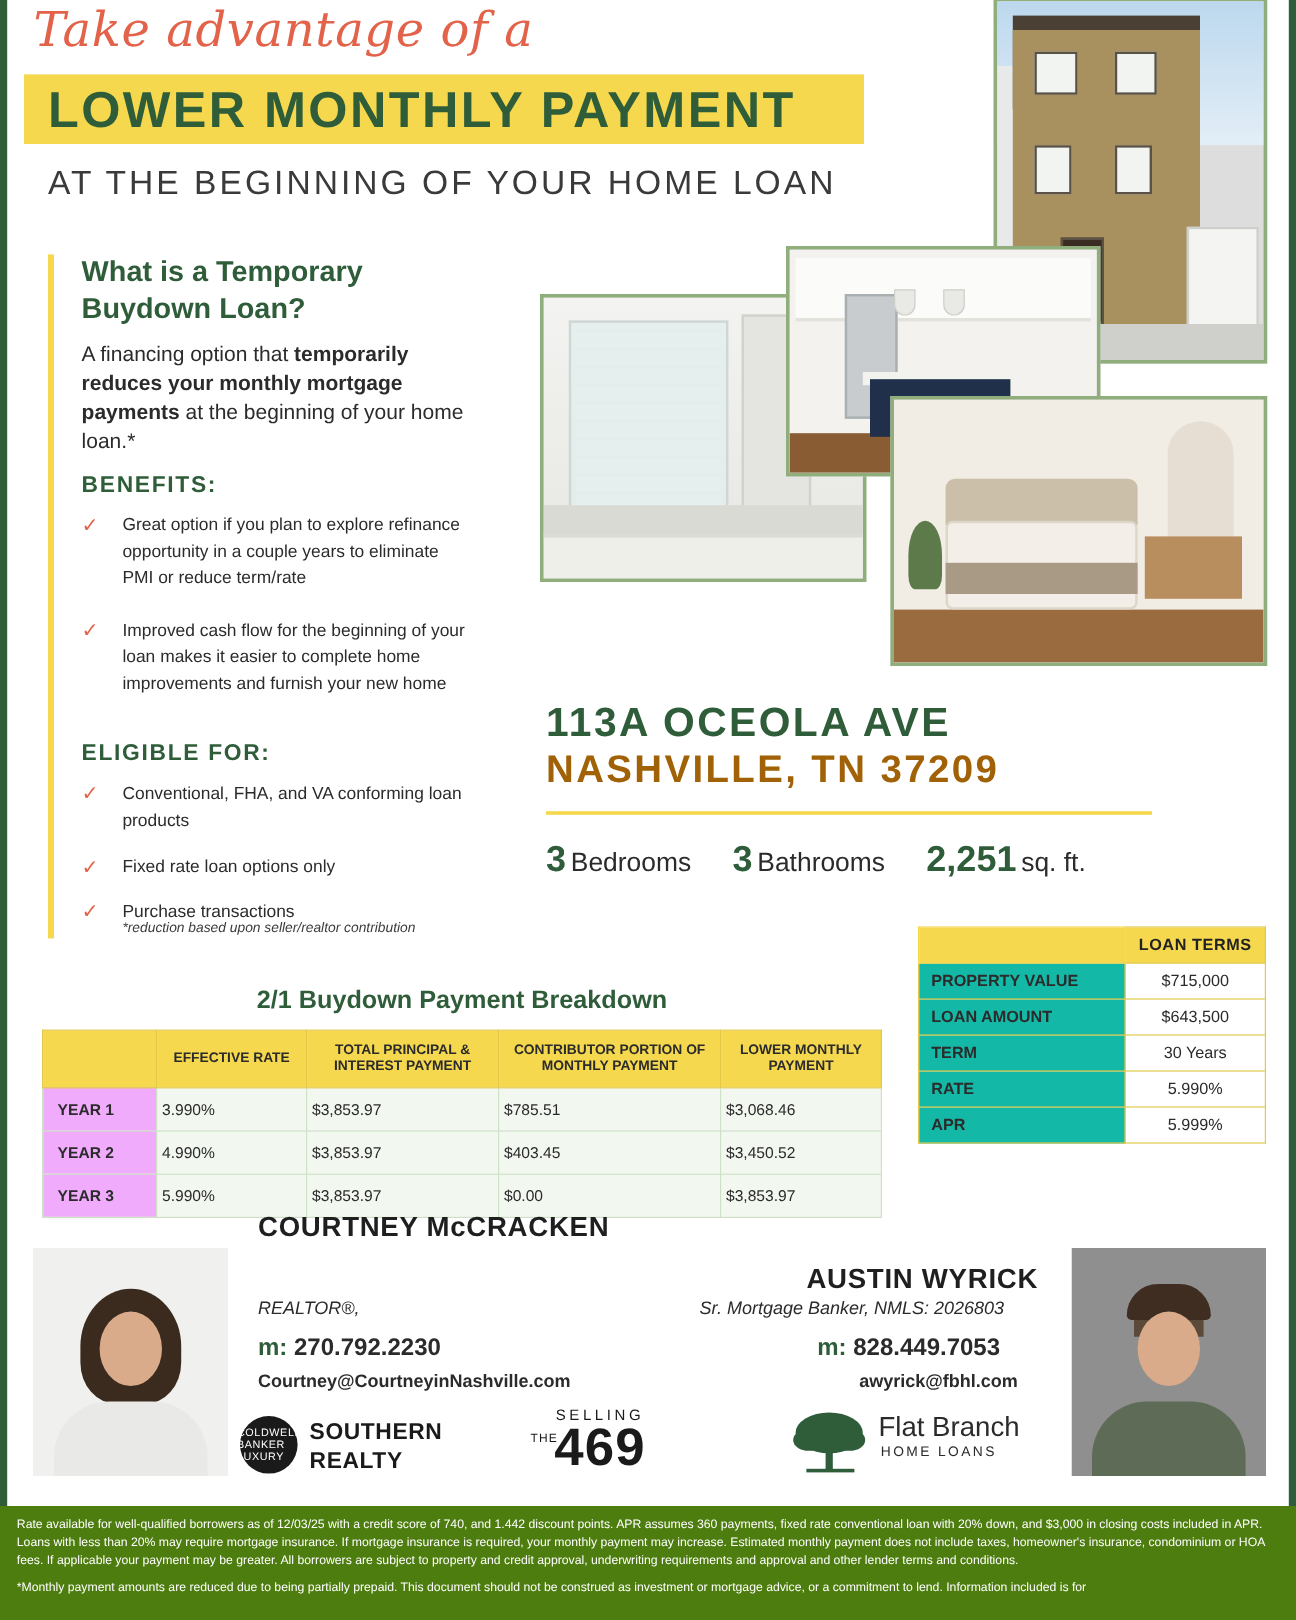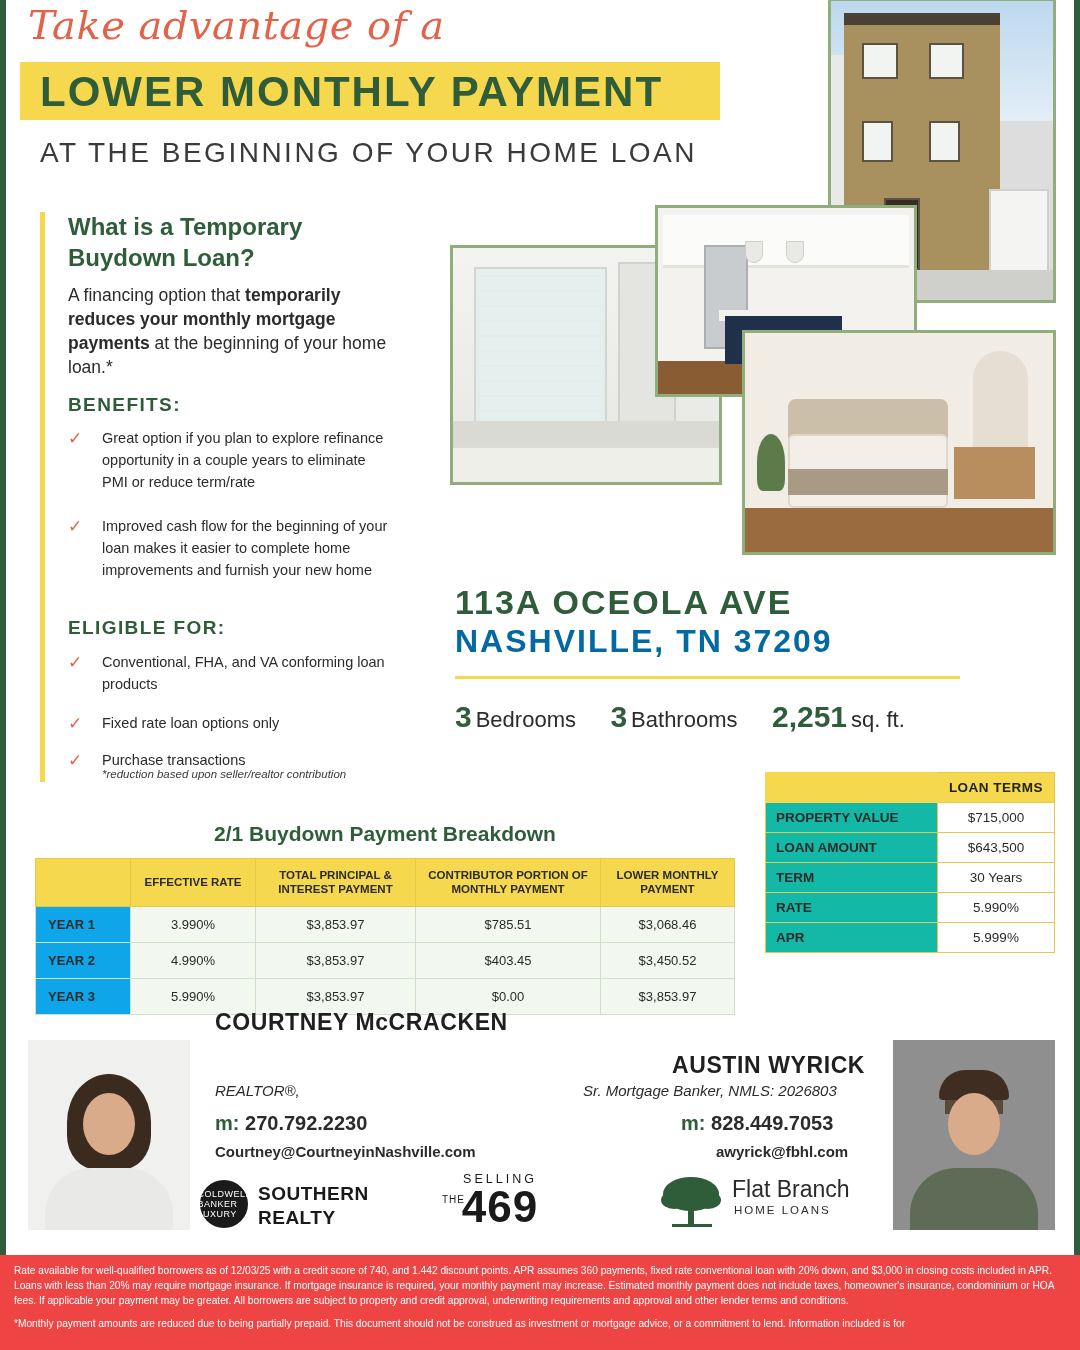--- a/index.html
+++ b/index.html
@@ -135,21 +135,21 @@
   .bed-floor { position:absolute; left:0; bottom:0; width:100%; height:20%; background:#9a6b3f; }
   .bed-plant { position:absolute; left:4%; top:46%; width:9%; height:26%; background:#5d7a4a; border-radius:50% 50% 20% 20%; }
 
   
   .addr1 {
     position: absolute; left: 455px; top: 583px;
     font-size: 34px; letter-spacing: 2px; color: #2f5d3a; font-weight: bold;
   }
   .addr2 {
     position: absolute; left: 455px; top: 623px;
-    font-size: 32px; letter-spacing: 2px; color: #0369a1; font-weight: bold;
+    font-size: 32px; letter-spacing: 2px; color: #a16207; font-weight: bold;
   }
   .addr-rule {
     position: absolute; left: 455px; top: 676px; width: 505px; height: 3px; background: #f5d84e;
   }
   .stats { position: absolute; left: 455px; top: 700px; width: 520px; }
   .stat { display: inline-block; margin-right: 30px; font-size: 22px; color: #2b2b2b; }
   .stat .num { font-size: 30px; font-weight: bold; color: #2f5d3a; margin-right: 4px; }
 
   
   .loanterms {
@@ -171,24 +171,24 @@
   }
   .buydown {
     position: absolute; left: 35px; top: 858px;
     width: 700px; border-collapse: collapse; font-size: 13px;
   }
   .buydown th {
     background: #f5d84e; border: 1px solid #e2c94a;
     padding: 9px 4px; font-size: 11.5px; color: #2b2b2b; line-height: 1.25;
   }
   .buydown td {
-    border: 1px solid #cfe0c8; padding: 10px 4px; text-align: center; color: #2b2b2b;
+    border: 1px solid #cfe0c8; padding: 10px 4px; text-align: left; color: #2b2b2b;
     background: #f2f7ef;
   }
-  .buydown td.yr { background: #0ea5e9; font-weight: bold; text-align: left; padding-left: 12px; }
+  .buydown td.yr { background: #f0abfc; font-weight: bold; text-align: left; padding-left: 12px; }
 
   
   .agent-photo {
     position: absolute; width: 162px; height: 190px; overflow: hidden; background: #dcdcdc;
   }
   .ap-left { left: 28px; top: 1040px; }
   .ap-right { left: 893px; top: 1040px; }
   .face-bg { position:absolute; inset:0; background:#f0f0ee; }
   .face-bg.dark { background:#8f8f8f; }
   .face { position:absolute; left:50%; top:28%; width:52px; height:62px; margin-left:-26px; border-radius:50%; background:#d9ab8b; }
@@ -213,21 +213,21 @@
   .s615 .the { position:absolute; left:2px; top:22px; font-size:10px; letter-spacing:1px; }
   .s615 .num { font-size: 44px; font-weight: bold; letter-spacing: 1px; line-height: .95; }
   .fb-logo { position: absolute; left: 660px; top: 1172px; width: 230px; }
   .fb-tree { position:absolute; left:0; top:0; width:62px; height:56px; }
   .fb-name { position:absolute; left: 72px; top: 4px; font-size: 23px; color:#2b2b2b; }
   .fb-sub { position:absolute; left: 74px; top: 32px; font-size: 11.5px; letter-spacing: 2px; color:#2b2b2b; }
 
   
   .disc {
     position: absolute; left: 0; top: 1255px; width: 1080px; height: 95px;
-    background: #ef4444; color: #fff;
+    background: #4d7c0f; color: #fff;
     padding: 9px 14px 0 14px;
     font-size: 10.2px; line-height: 1.45;
   }
   .disc p { margin-bottom: 9px; }
   .edge-left { position:absolute; left:0; top:0; width:6px; height:1255px; background:#2f5d3a; }
   .edge-right { position:absolute; right:0; top:0; width:6px; height:1255px; background:#2f5d3a; }
 </style>
 </head>
 <body>
 

